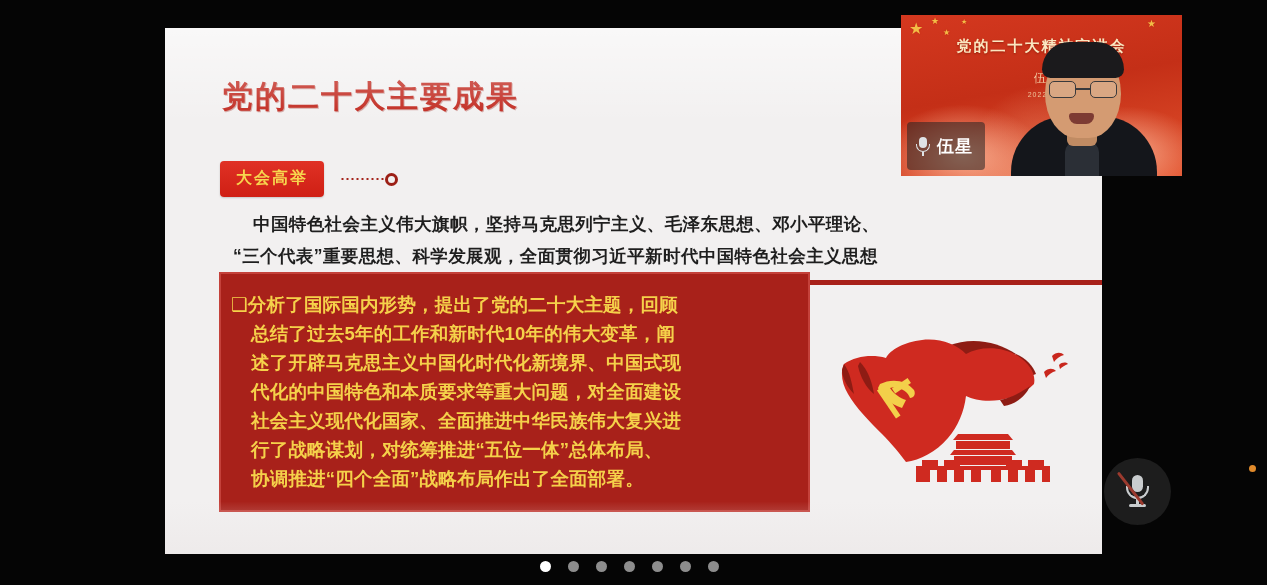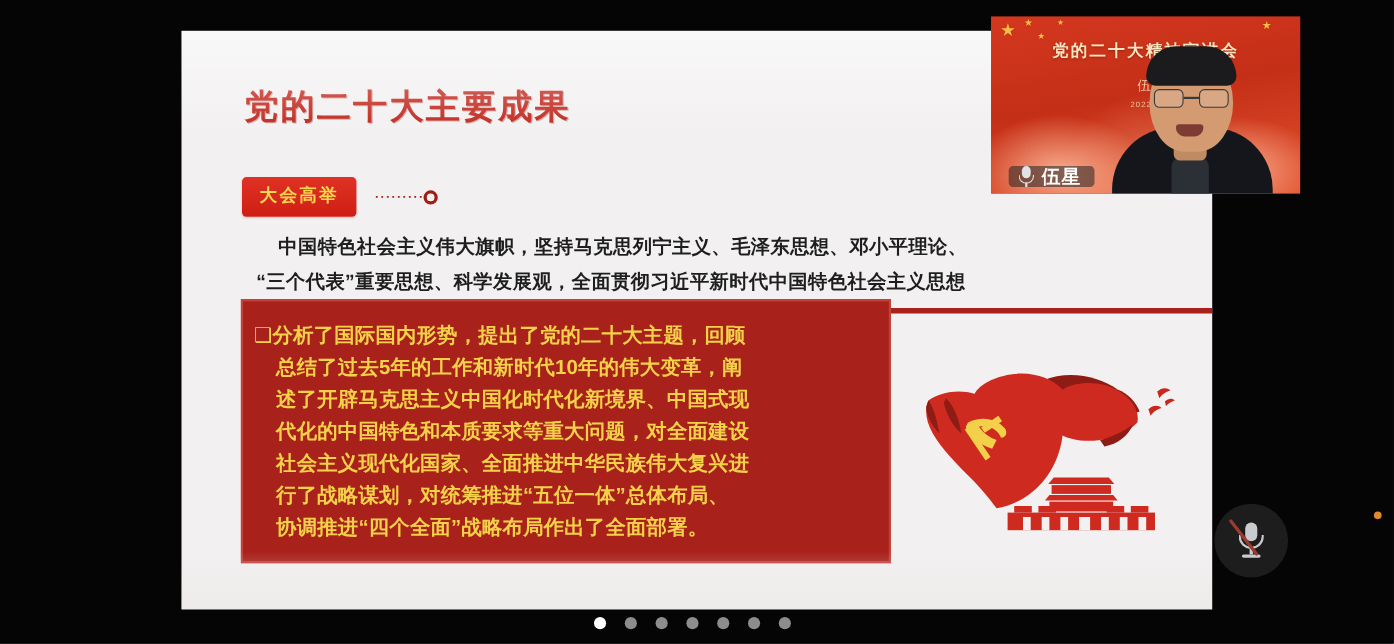--- a/index.html
+++ b/index.html
@@ -314,23 +314,23 @@
     bottom: 58px;
     width: 25px;
     height: 11px;
     background: #7d3b33;
     border-radius: 4px 4px 10px 10px;
   }
 
   
   .name-plate {
     position: absolute;
-    left: 16px;
+    left: 6px;
     bottom: 6px;
-    height: 19px;
+    height: 48px;
     display: flex;
     align-items: center;
     gap: 7px;
     padding: 0 12px 0 8px;
     background: rgba(35,35,35,.55);
     border-radius: 4px;
   }
   .name-plate .mic-ico {
     width: 15px;
     height: 19px;

